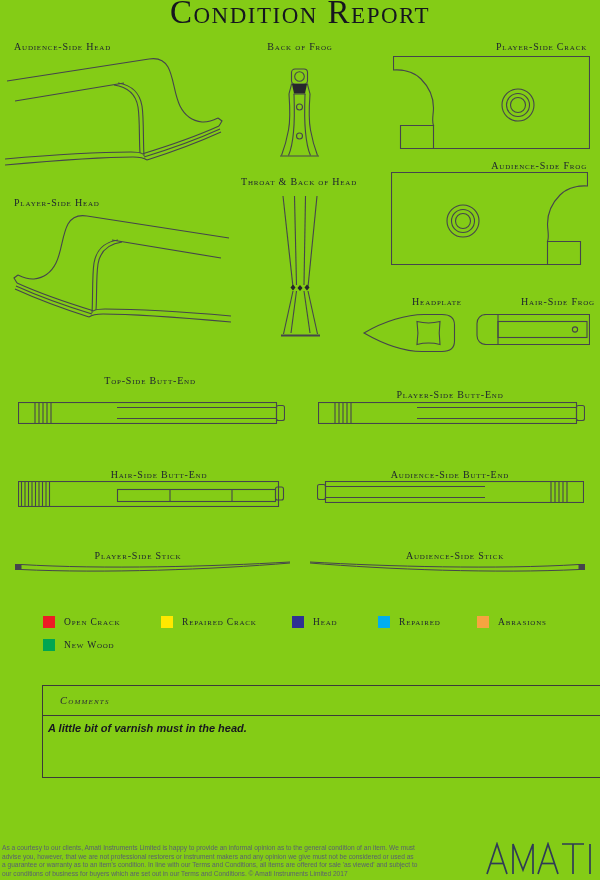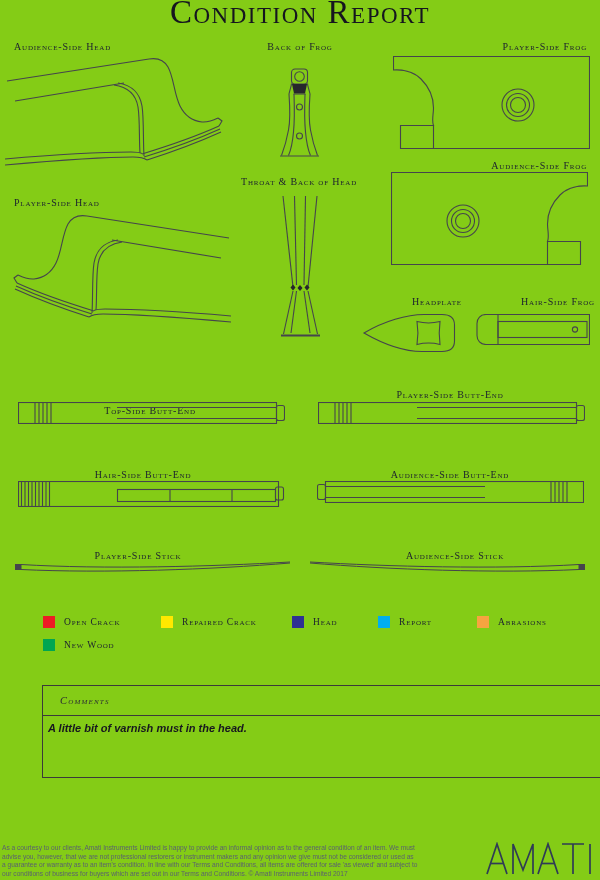--- a/index.html
+++ b/index.html
@@ -65,29 +65,29 @@
     </g>
   </defs>
 </svg>
 
 <div class="page">
 
   <div class="title">Condition Report</div>
 
   <span class="lbl" style="left:14px;top:41px">Audience-Side Head</span>
   <span class="lbl c" style="left:300px;top:41px">Back of Frog</span>
-  <span class="lbl" style="right:13px;top:41px">Player-Side Frog</span>
+  <span class="lbl" style="right:13px;top:41px">Player-Side Crack</span>
   <span class="lbl" style="right:13px;top:160px">Audience-Side Frog</span>
   <span class="lbl" style="left:14px;top:197px">Player-Side Head</span>
   <span class="lbl c" style="left:299px;top:176px">Throat &amp; Back of Head</span>
   <span class="lbl c" style="left:437px;top:296px">Headplate</span>
   <span class="lbl c" style="left:558px;top:296px">Hair-Side Frog</span>
-  <span class="lbl c" style="left:150px;top:405px">Top-Side Butt-End</span>
+  <span class="lbl c" style="left:150px;top:375px">Top-Side Butt-End</span>
   <span class="lbl c" style="left:450px;top:389px">Player-Side Butt-End</span>
-  <span class="lbl c" style="left:143px;top:469px">Hair-Side Butt-End</span>
+  <span class="lbl c" style="left:159px;top:469px">Hair-Side Butt-End</span>
   <span class="lbl c" style="left:450px;top:469px">Audience-Side Butt-End</span>
   <span class="lbl c" style="left:138px;top:550px">Player-Side Stick</span>
   <span class="lbl c" style="left:455px;top:550px">Audience-Side Stick</span>
 
   <svg class="dwg" style="left:5px;top:55px" width="225" height="125" viewBox="0 0 225 125">
     <use href="#sym-head"></use>
   </svg>
 
   <svg class="dwg" style="left:6px;top:212px" width="225" height="125" viewBox="0 0 225 125">
     <g transform="translate(225,0) scale(-1,1)">
@@ -197,21 +197,21 @@
   <div class="leg-item" style="left:161px;top:616px">
     <span class="leg-sq" style="background-color: rgb(255, 232, 0);"></span>
     <span class="leg-lbl">Repaired Crack</span>
   </div>
   <div class="leg-item" style="left:292px;top:616px">
     <span class="leg-sq" style="background-color: rgb(46, 49, 146);"></span>
     <span class="leg-lbl">Head</span>
   </div>
   <div class="leg-item" style="left:378px;top:616px">
     <span class="leg-sq" style="background-color: rgb(0, 174, 239);"></span>
-    <span class="leg-lbl">Report</span>
+    <span class="leg-lbl">Repaired</span>
   </div>
   <div class="leg-item" style="left:477px;top:616px">
     <span class="leg-sq" style="background-color: rgb(247, 164, 64);"></span>
     <span class="leg-lbl">Abrasions</span>
   </div>
   <div class="leg-item" style="left:43px;top:639px">
     <span class="leg-sq" style="background-color: rgb(0, 166, 81);"></span>
     <span class="leg-lbl">New Wood</span>
   </div>
 

